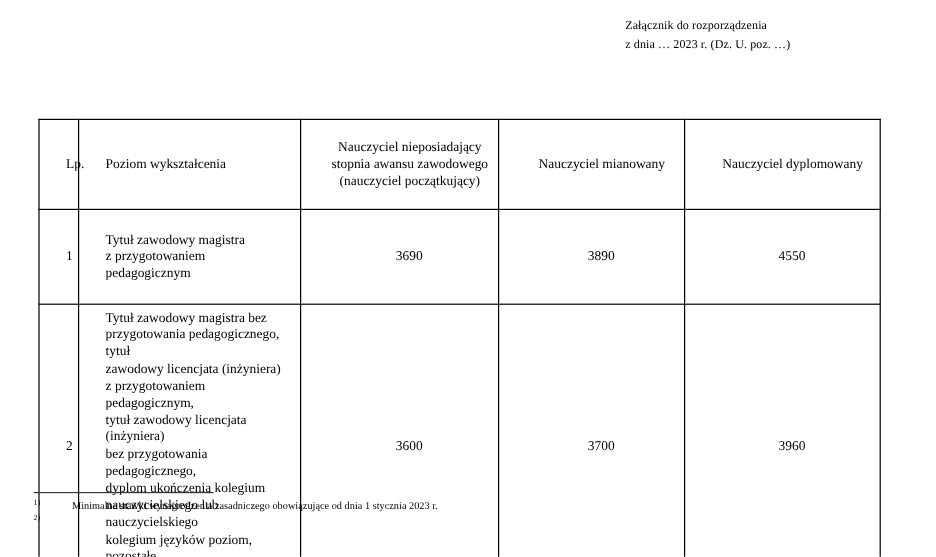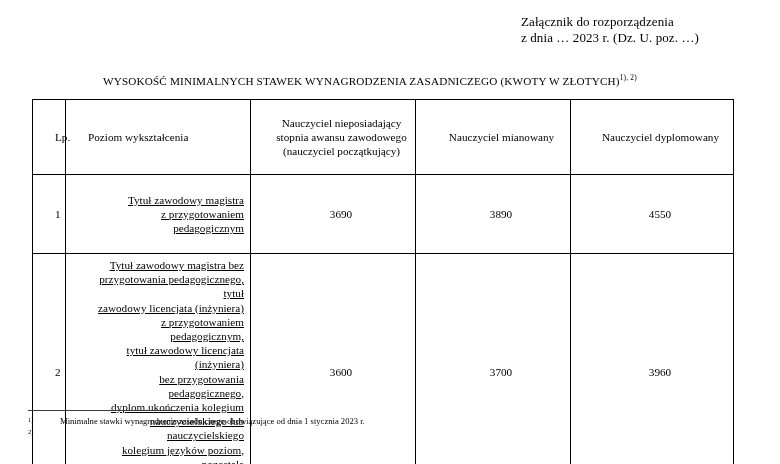--- a/index.html
+++ b/index.html
@@ -21,21 +21,21 @@
     width: 780px;
     height: 464px;
     box-sizing: border-box;
   }
 
   
   .doc-header {
     position: absolute;
     left: 521px;
     top: 14px;
-    font-size: 13px;
+    font-size: 10px;
     line-height: 15.5px;
     white-space: nowrap;
   }
   .doc-header div {
     letter-spacing: 0.1px;
   }
 
   
   .doc-title {
     position: absolute;
@@ -89,24 +89,23 @@
     text-align: left;
   }
 
   tbody td {
     padding: 4px 6px;
   }
   td.cell-lp {
     text-align: center;
   }
   td.cell-level {
-    text-align: right;
+    text-align: left;
     padding-left: 10px;
     padding-right: 6px;
-    text-decoration: underline;
   }
   td.cell-amount {
     text-align: center;
     margin-left: 32px;
   }
   tr.row-1 td { height: 70px; }
   tr.row-2 td { height: 148px; }
 
   td.cell-level .lvl-line {
     display: block;
@@ -144,21 +143,20 @@
 </head>
 <body>
 
 <div class="page">
 
   <div class="doc-header">
     <div>Załącznik do rozporządzenia</div>
     <div>z dnia … 2023 r. (Dz. U. poz. …)</div>
   </div>
 
-  <div class="doc-title"><span>WYSOKOŚĆ MINIMALNYCH STAWEK WYNAGRODZENIA ZASADNICZEGO (KWOTY W ZŁOTYCH)</span><sup>1), 2)</sup></div>
 
   <div class="table-wrap">
     <table class="rates">
       <colgroup>
         <col class="col-lp">
         <col class="col-level">
         <col class="col-begin">
         <col class="col-appoint">
         <col class="col-diploma">
       </colgroup>

